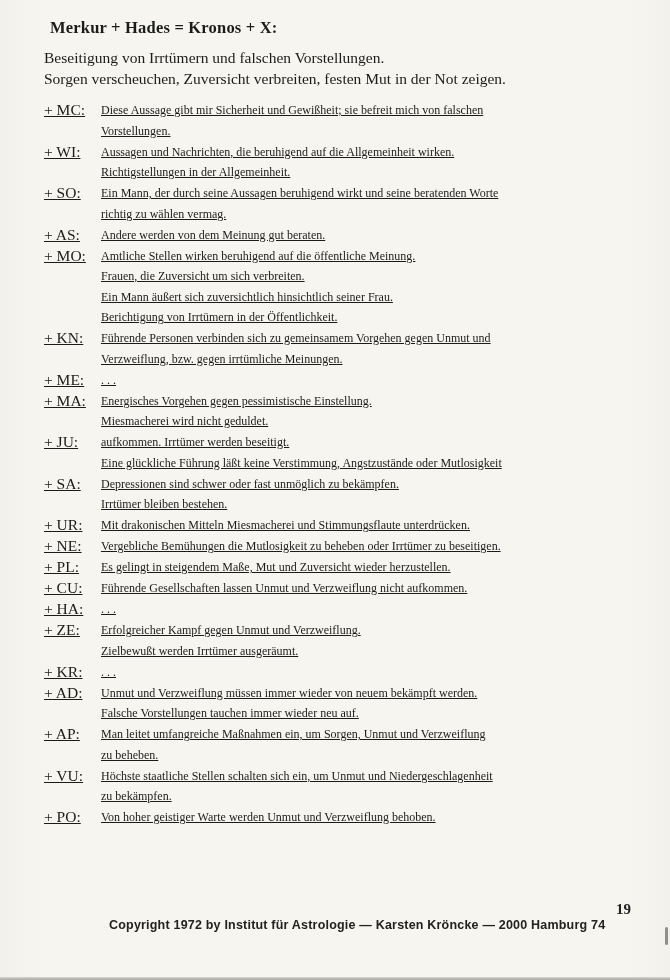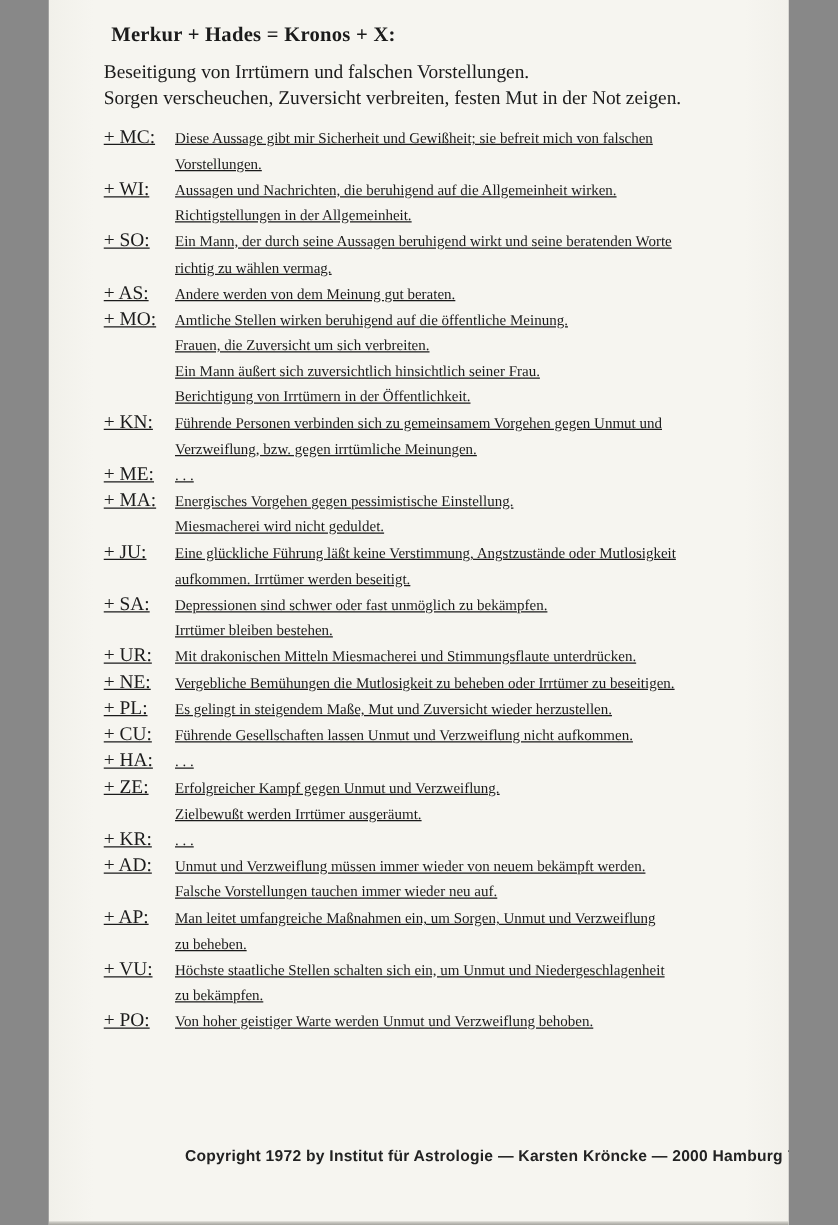--- a/index.html
+++ b/index.html
@@ -1,18 +1,18 @@
 <!DOCTYPE html>
 <html><head>
 <meta charset="utf-8">
 <style>
   html, body { margin: 0; padding: 0; background: #888; }
   .page {
     position: relative;
-    width: 592px;
+    width: 670px;
     height: 980px;
     margin: 0 auto;
     background: linear-gradient(90deg, #f1f0ea 0%, #f6f5f0 6%, #f6f5f0 94%, #f2f1eb 100%);
     font-family: "Liberation Serif", "DejaVu Serif", serif;
     color: #1b1b1b;
     overflow: hidden;
   }
   .title {
     margin: 0;
     padding: 18px 0 0 50px;
@@ -56,23 +56,23 @@
     font-family: "Liberation Sans", "DejaVu Sans", sans-serif;
     font-size: 12.5px;
     font-weight: bold;
     letter-spacing: 0.2px;
     color: #222;
     white-space: nowrap;
   }
   .page-number {
     position: absolute;
     left: 616px;
-    top: 944px;
+    top: 901px;
     font-size: 15px;
-    font-weight: normal;
+    font-weight: bold;
     color: #222;
   }
   .scan-edge-bottom {
     position: absolute;
     left: 0; right: 0; bottom: 0;
     height: 3px;
     background: linear-gradient(#d8d7d1, #a5a49e);
   }
   .scan-mark-right {
     position: absolute;
@@ -159,22 +159,22 @@
     <div class="entry-label">+ MA:</div>
     <div class="entry-text">
           <div class="entry-line">Energisches Vorgehen gegen pessimistische Einstellung.</div>
           <div class="entry-line">Miesmacherei wird nicht geduldet.</div>
         </div>
   </div>
 
   <div class="entry">
     <div class="entry-label">+ JU:</div>
     <div class="entry-text">
+          <div class="entry-line">aufkommen. Irrtümer werden beseitigt.</div>
           <div class="entry-line">Eine glückliche Führung läßt keine Verstimmung, Angstzustände oder Mutlosigkeit</div>
-          <div class="entry-line">aufkommen. Irrtümer werden beseitigt.</div>
         </div>
   </div>
 
   <div class="entry">
     <div class="entry-label">+ SA:</div>
     <div class="entry-text">
           <div class="entry-line">Depressionen sind schwer oder fast unmöglich zu bekämpfen.</div>
           <div class="entry-line">Irrtümer bleiben bestehen.</div>
         </div>
   </div>

